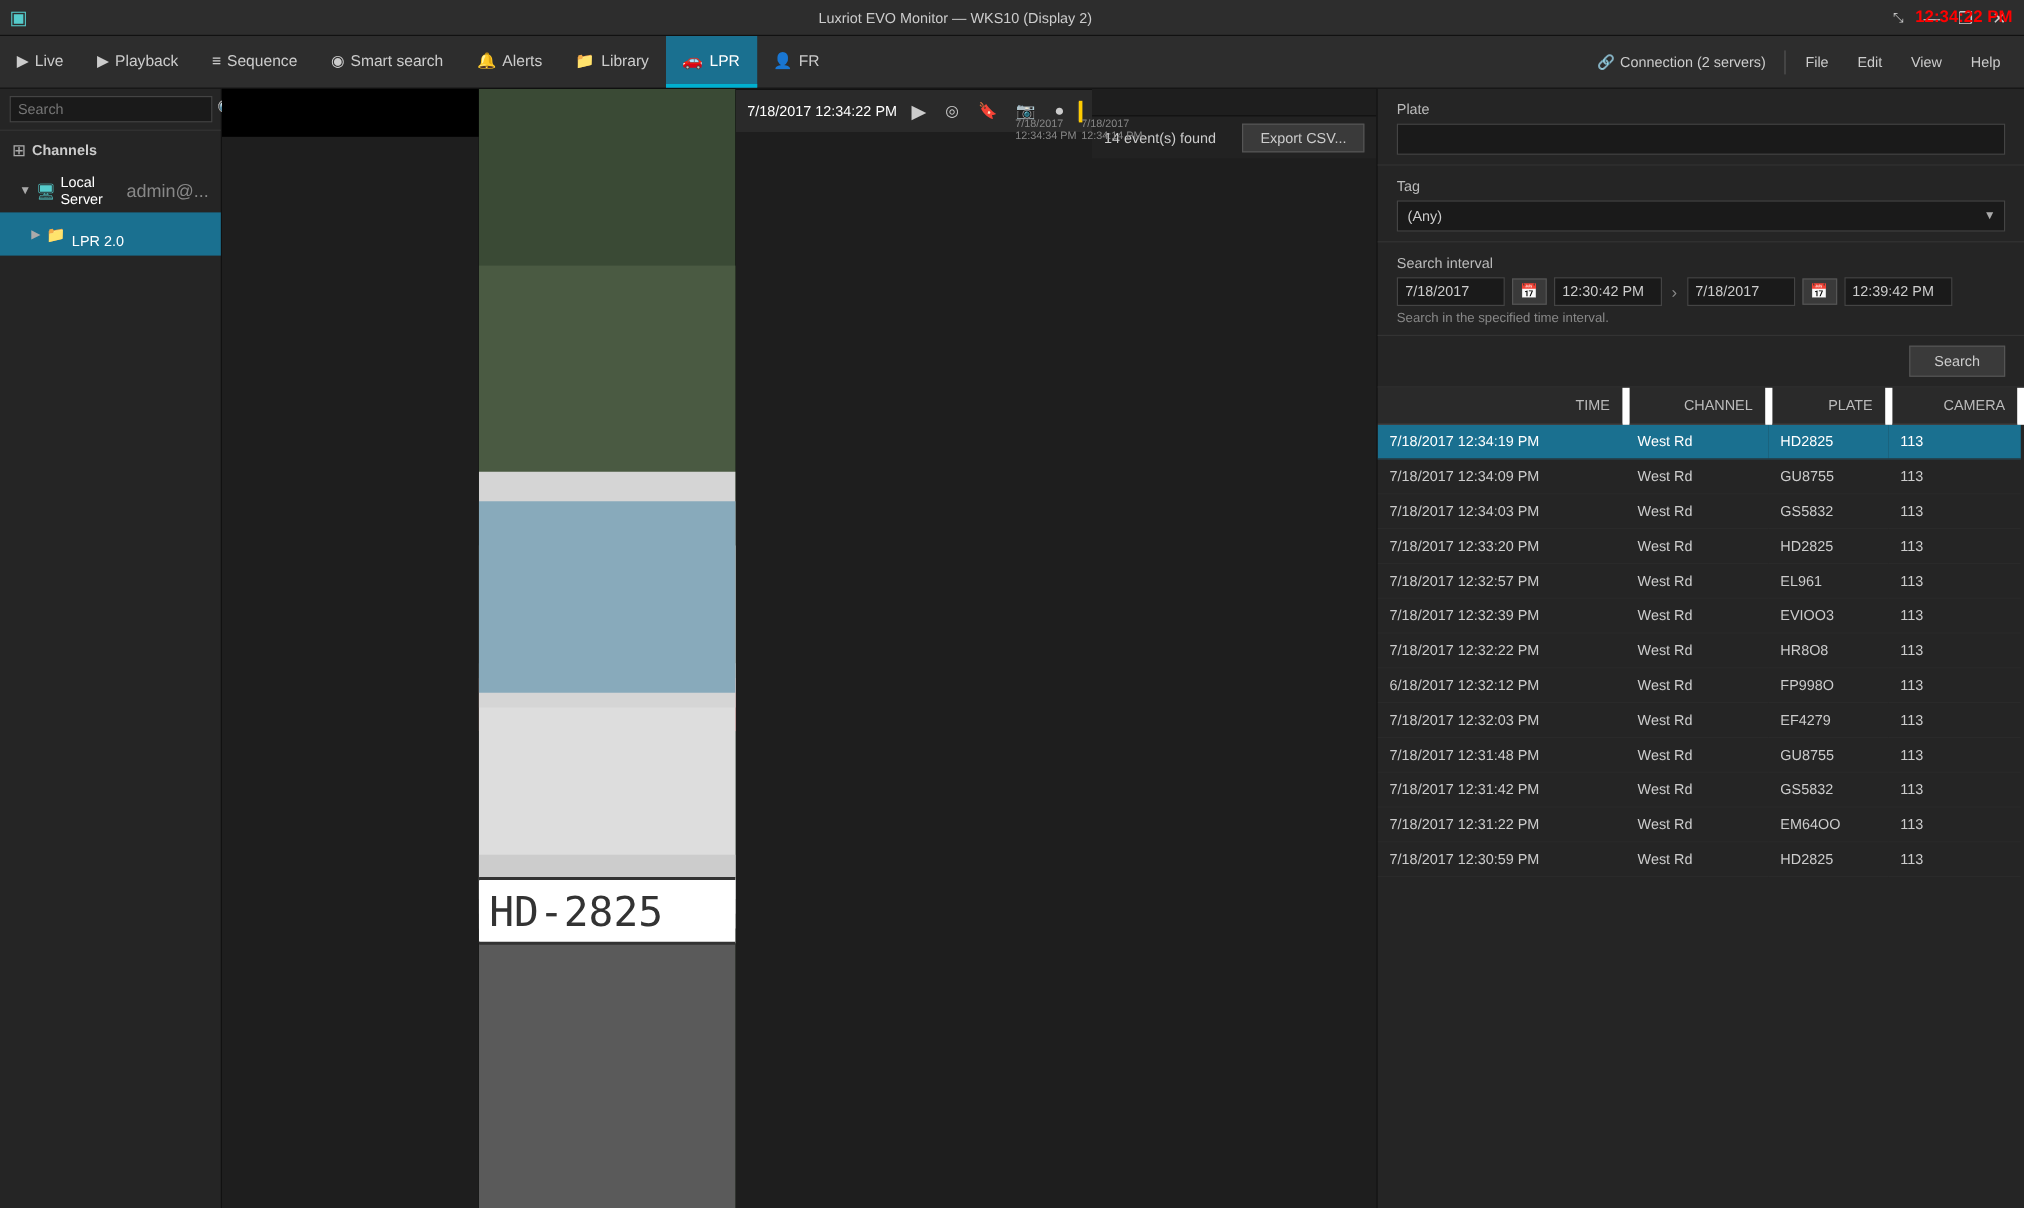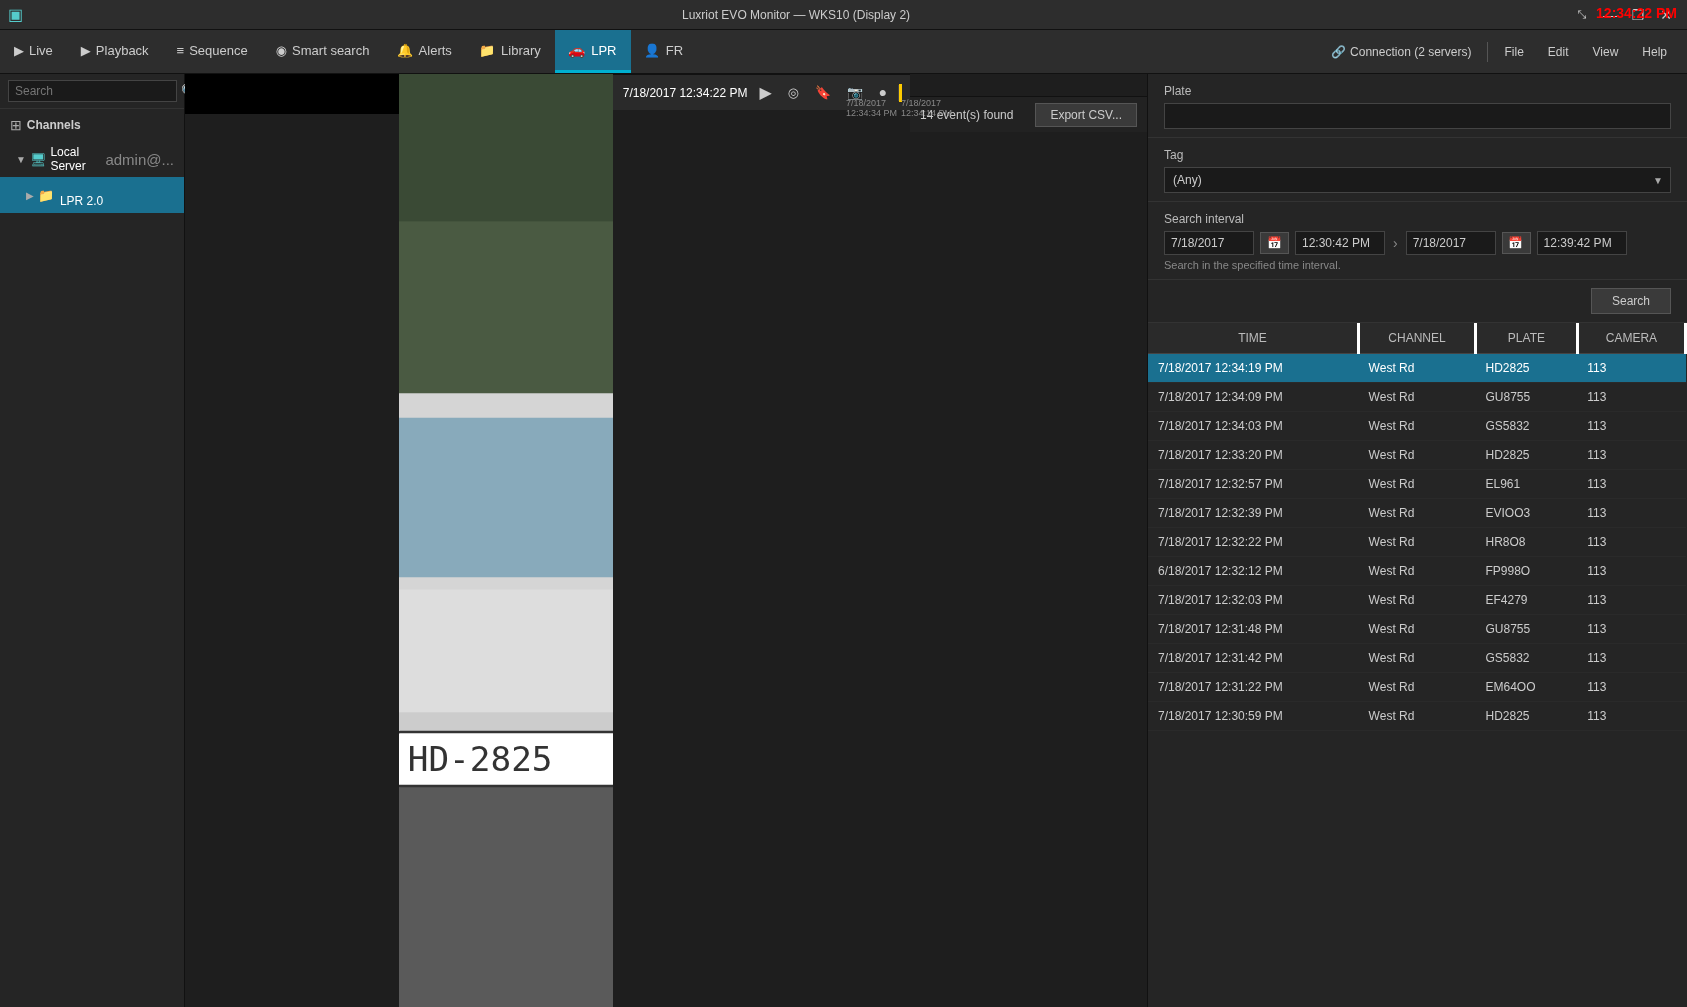--- a/index.html
+++ b/index.html
@@ -350,26 +350,26 @@
     }
     .results-table {
       width: 100%;
       border-collapse: collapse;
     }
     .results-table thead tr {
       background: #2a2a2a;
       border-bottom: 1px solid #444;
     }
     .results-table thead th {
-      text-align: center;
+      text-align: right;
       padding: 8px 10px;
       font-size: 12px;
       color: #bbb;
       font-weight: normal;
-      border-right: 3px solid #ffffff;
+      border-right: 6px solid #ffffff;
     }
     .results-table tbody tr {
       border-bottom: 1px solid #2a2a2a;
       cursor: pointer;
     }
     .results-table tbody tr.selected {
       background: #1a7090;
       color: #fff;
     }
     .results-table tbody td {

